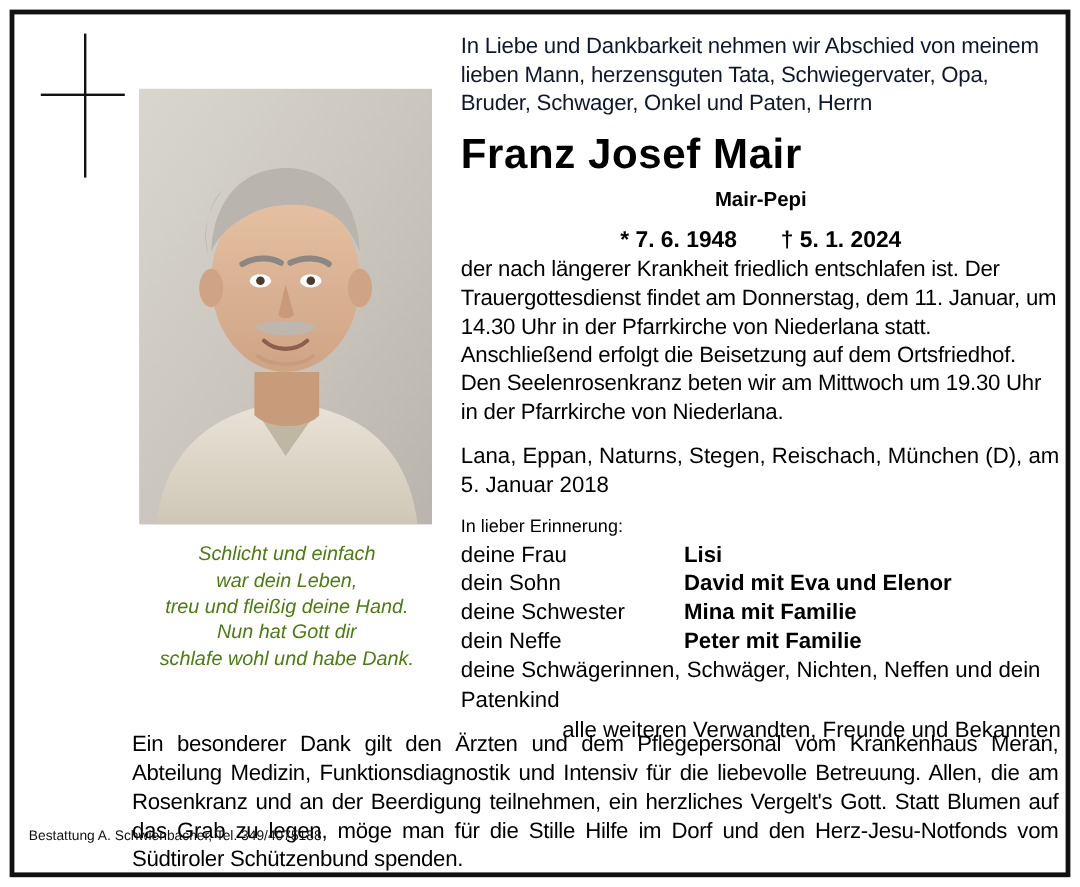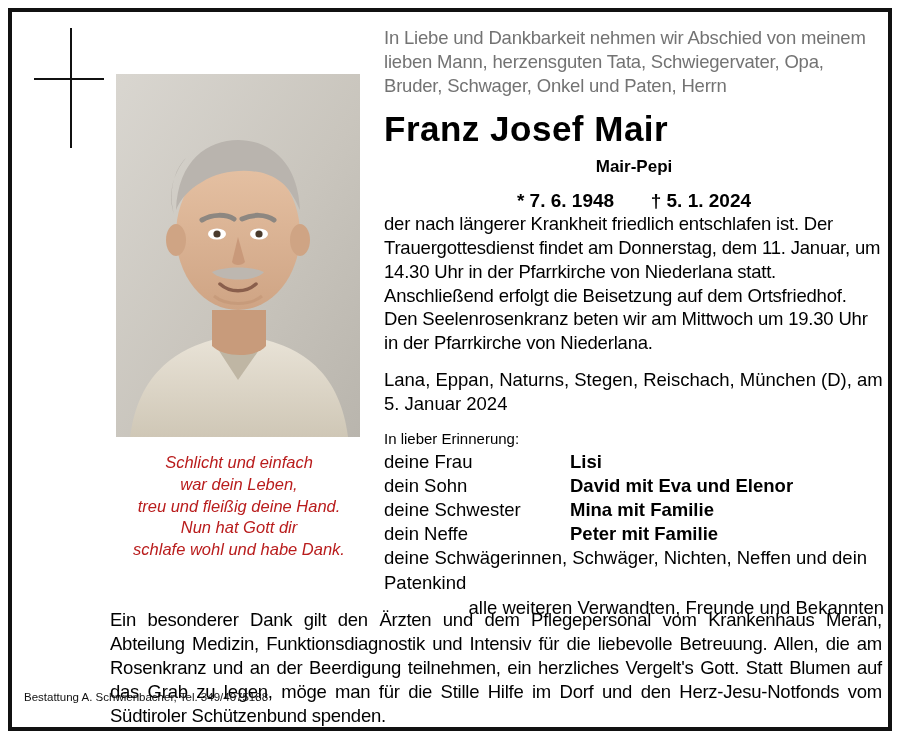--- a/index.html
+++ b/index.html
@@ -77,34 +77,34 @@
 
   .verse {
     position: absolute;
     left: 96px;
     top: 440px;
     width: 262px;
     text-align: center;
     font-style: italic;
     font-size: 16.5px;
     line-height: 1.32;
-    color: #b91c1c;
+    color: #4d7c0f;
   }
 
   
   .rightcol {
     position: absolute;
     left: 372px;
     top: 14px;
     width: 500px;
   }
   .intro {
     font-size: 18.5px;
     line-height: 1.30;
-    color: #737373;
+    color: #0f172a;
     letter-spacing: -0.2px;
   }
   .name {
     text-align: left;
     font-weight: bold;
     font-size: 35px;
     letter-spacing: 0.5px;
     margin-top: 12px;
     line-height: 1.1;
   }
@@ -253,21 +253,21 @@
       <div class="rightcol">
         <div class="intro">In Liebe und Dankbarkeit nehmen wir Abschied von meinem lieben Mann, herzensguten Tata, Schwiegervater, Opa, Bruder, Schwager, Onkel und Paten, Herrn</div>
         <div class="name">Franz Josef Mair</div>
         <div class="nickname">Mair-Pepi</div>
         <div class="dates">
           <span>* 7. 6. 1948</span>
           <span class="sep"></span>
           <span>† 5. 1. 2024</span>
         </div>
         <div class="body-text">der nach längerer Krankheit friedlich entschlafen ist. Der Trauergottesdienst findet am Donnerstag, dem 11. Januar, um 14.30 Uhr in der Pfarrkirche von Niederlana statt. Anschließend erfolgt die Beisetzung auf dem Ortsfriedhof. Den Seelenrosenkranz beten wir am Mittwoch um 19.30 Uhr in der Pfarrkirche von Niederlana.</div>
-        <div class="places">Lana, Eppan, Naturns, Stegen, Reischach, München (D), am 5. Januar 2024</div>
+        <div class="places">Lana, Eppan, Naturns, Stegen, Reischach, München (D), am 5. Januar 2018</div>
         <div class="memory-title">In lieber Erinnerung:</div>
 
         <div class="fam">
           <div class="fam-row">
             <span class="fam-rel">deine Frau</span>
             <span class="fam-names"><b>Lisi</b></span>
           </div>
           <div class="fam-row">
             <span class="fam-rel">dein Sohn</span>
             <span class="fam-names"><b>David mit Eva und Elenor</b></span>

